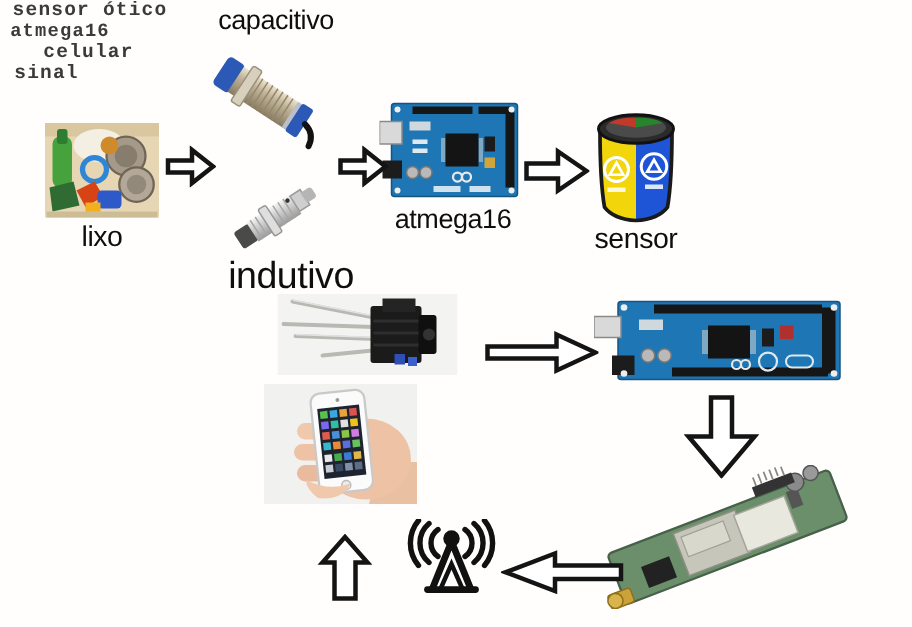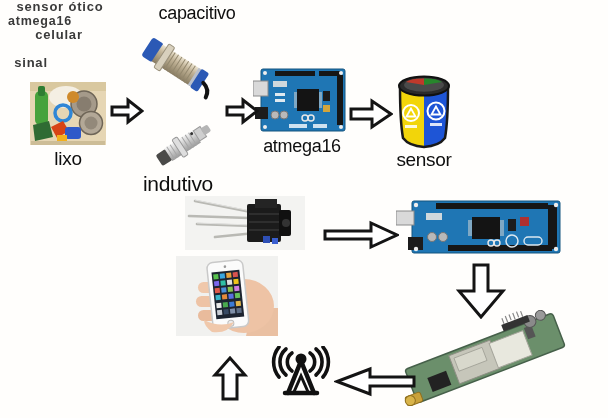--- a/index.html
+++ b/index.html
@@ -1,36 +1,36 @@
 <!DOCTYPE html>
 <html><head>
 <meta charset="utf-8">
 <style>
   html,body{margin:0;padding:0;background:#ffffff;}
   #stage{position:relative;width:608px;height:418px;background:#fffefc;overflow:hidden;
          font-family:"Liberation Sans",sans-serif;}
   .node,.lbl,.arrow{position:absolute;}
   .lbl{color:#0e0e0e;font-size:18px;line-height:20px;text-align:center;letter-spacing:-0.3px;}
-  .lbl-bold{color:#3a3a3a;font-size:13px;line-height:14px;font-weight:bold;text-align:center;letter-spacing:0.8px;}
+  .lbl-bold{color:#3a3a3a;font-size:13px;line-height:14px;font-weight:bold;text-align:center;letter-spacing:0.8px;font-family:Liberation Mono, monospace;}
   svg{display:block;}
 </style>
 </head>
 <body>
 
 <div id="stage">
 
-  <div class="lbl" style="left:142px;top:3px;width:110px;">capacitivo</div>
+  <div class="lbl" style="left:129px;top:3px;width:110px;">capacitivo</div>
   <div class="lbl" style="left:29px;top:149px;width:78px;font-size:19px;">lixo</div>
-  <div class="lbl" style="left:132px;top:174px;width:92px;font-size:21px;">indutivo</div>
+  <div class="lbl" style="left:148px;top:174px;width:92px;font-size:25px;">indutivo</div>
   <div class="lbl" style="left:253px;top:136px;width:98px;">atmega16</div>
   <div class="lbl" style="left:383px;top:150px;width:82px;font-size:19px;">sensor</div>
   <div class="lbl-bold" style="left:185px;top:247px;width:120px;">sensor ótico</div>
   <div class="lbl-bold" style="left:491px;top:252px;width:80px;font-size:12.5px;">atmega16</div>
   <div class="lbl-bold" style="left:180px;top:339px;width:62px;margin-left:28px;">celular</div>
-  <div class="lbl-bold" style="left:262px;top:401px;width:62px;margin-top:14px;">sinal</div>
+  <div class="lbl-bold" style="left:262px;top:401px;width:62px;">sinal</div>
 
   <div class="node" style="left:29px;top:81px;">
     <svg width="78" height="68" viewBox="0 0 78 68">
       <rect x="1" y="1" width="76" height="63" fill="#e6d6b4"></rect>
       <rect x="1" y="1" width="76" height="9" fill="#d9c89f"></rect>
       <ellipse cx="37" cy="16" rx="17" ry="11" fill="#f4efe3"></ellipse>
       <circle cx="55" cy="23" r="13" fill="#a59a8a" stroke="#6e6557" stroke-width="1.5"></circle>
       <circle cx="55" cy="23" r="7.5" fill="#877d6f"></circle>
       <circle cx="62" cy="42" r="11.5" fill="#b3a897" stroke="#6e6557" stroke-width="1.5"></circle>
       <circle cx="62" cy="42" r="6.5" fill="#93897a"></circle>

